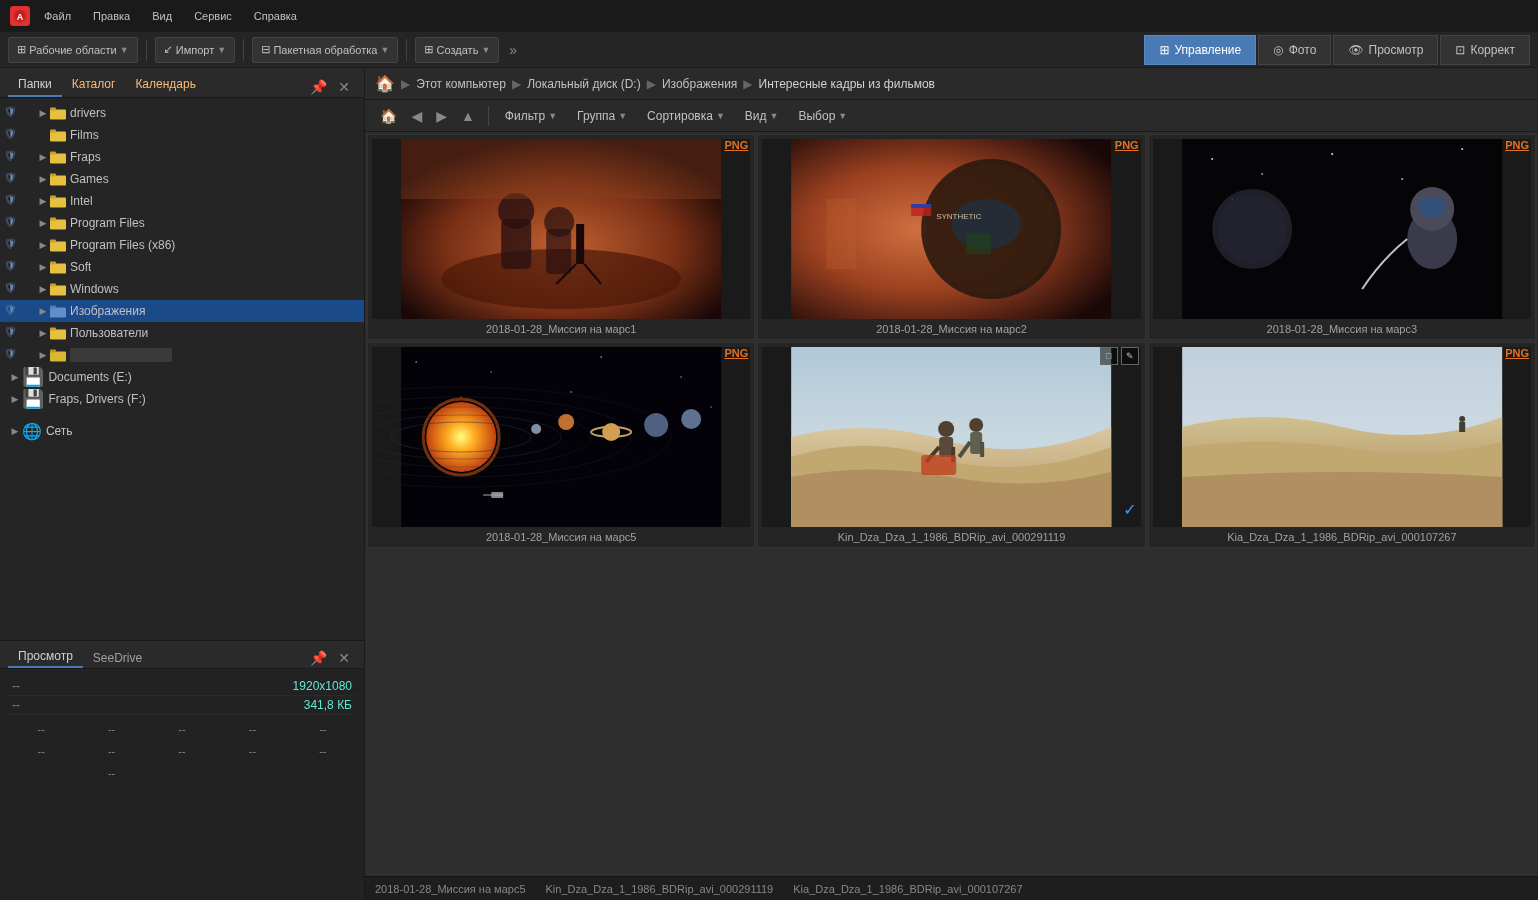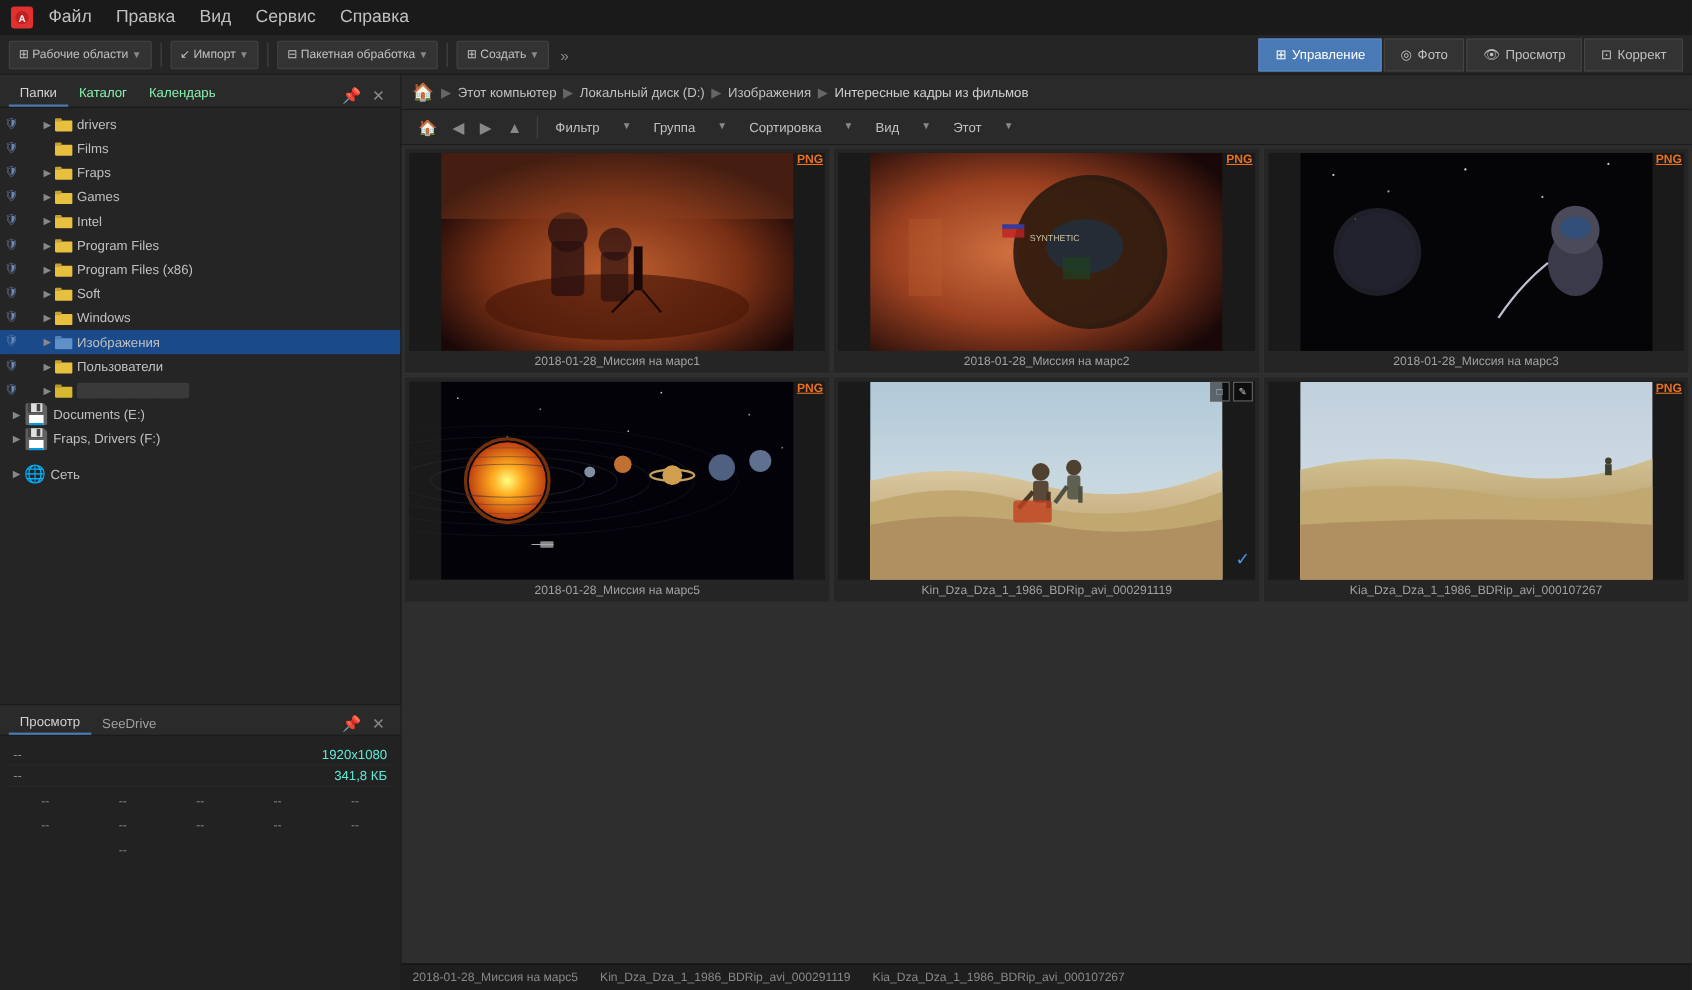--- a/index.html
+++ b/index.html
@@ -35,21 +35,21 @@
       font-weight: bold;
       flex-shrink: 0;
     }
     #menu-bar {
       display: flex;
       gap: 14px;
       flex: 1;
     }
     .menu-item {
       color: #c0c0c0;
-      font-size: 16px;
+      font-size: 11px;
       cursor: pointer;
       padding: 2px 4px;
     }
     #window-title {
       color: #c0c0c0;
       font-size: 12px;
       text-align: center;
       flex: 2;
     }
 
@@ -129,21 +129,21 @@
       display: flex;
       background: #2a2a2a;
       border-bottom: 1px solid #1a1a1a;
       padding: 0 8px;
       height: 30px;
       align-items: flex-end;
     }
     .panel-tab {
       padding: 4px 10px;
       font-size: 12px;
-      color: #86efac;
+      color: #fdba74;
       cursor: pointer;
       border-bottom: 2px solid transparent;
     }
     .panel-tab.active {
       color: #d0d0d0;
       border-bottom: 2px solid #4a7ab5;
     }
     #panel-pin {
       margin-left: auto;
       color: #888;
@@ -308,22 +308,22 @@
     }
     .nav-sep { width: 1px; height: 20px; background: #444; margin: 0 4px; }
     .nav-action-btn {
       background: none;
       border: none;
       color: #c0c0c0;
       font-size: 12px;
       cursor: pointer;
       padding: 2px 8px;
       display: flex;
-      align-items: flex-start;
-      gap: 20px;
+      align-items: center;
+      gap: 3px;
     }
     .dropdown-arrow { font-size: 9px; color: #888; }
 
     
     #thumbnail-grid {
       flex: 1;
       overflow-y: auto;
       background: #2e2e2e;
       display: grid;
       grid-template-columns: repeat(3, 1fr);
@@ -727,21 +727,21 @@
       </button>
       <button class="nav-action-btn">
         <span>Сортировка</span>
         <span class="dropdown-arrow">▼</span>
       </button>
       <button class="nav-action-btn">
         <span>Вид</span>
         <span class="dropdown-arrow">▼</span>
       </button>
       <button class="nav-action-btn">
-        <span>Этот</span>
+        <span>Выбор</span>
         <span class="dropdown-arrow">▼</span>
       </button>
     </div>
 
     <div id="thumbnail-grid">
 
       <div class="thumb-item">
         <div class="thumb-badge">PNG</div>
         <div class="thumb-img-area">
           <svg width="100%" height="100%" viewBox="0 0 320 180" xmlns="http://www.w3.org/2000/svg">

